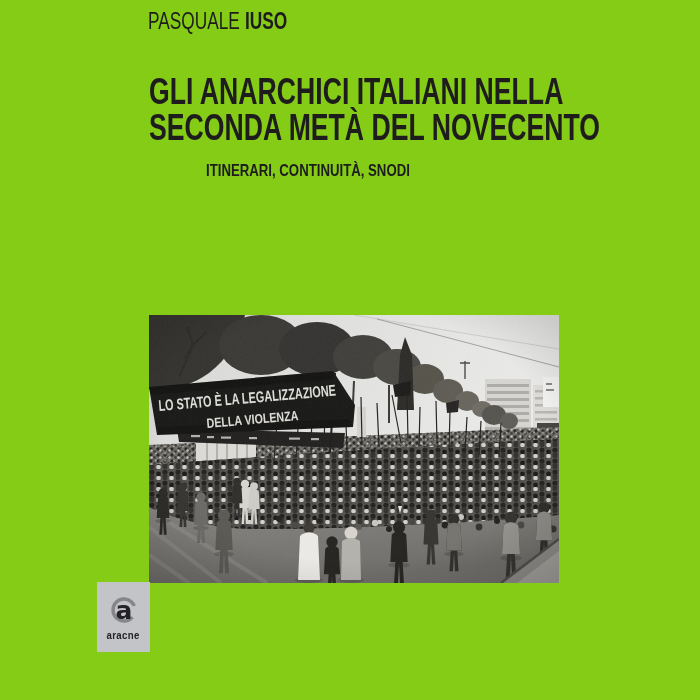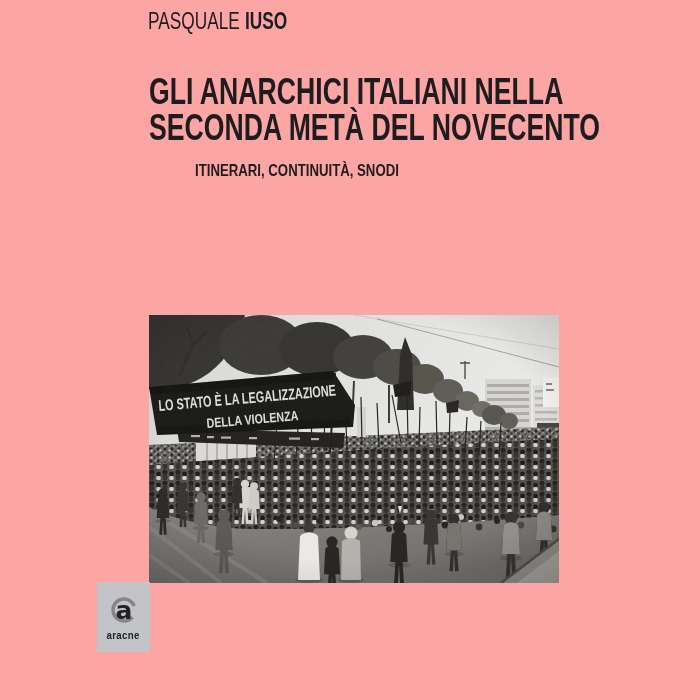--- a/index.html
+++ b/index.html
@@ -1,26 +1,26 @@
 <!DOCTYPE html>
 <html><head>
 <meta charset="utf-8">
 <style>
   html,body{margin:0;padding:0;background:#ffffff;}
   .cover{
-    position:relative;width:700px;height:700px;background:#fca5a5;
+    position:relative;width:700px;height:700px;background:#84cc16;
     font-family:"Liberation Sans",sans-serif;color:#1e1c1d;overflow:hidden;
   }
   .squeeze{display:inline-block;transform:scaleX(.72);transform-origin:0 50%;white-space:nowrap;}
   .author{position:absolute;left:148px;top:8px;font-size:24px;line-height:26px;}
   .author-first{font-weight:400;}
   .author-last{font-weight:700;margin-left:7px;}
   .title{position:absolute;left:149px;top:74px;margin:0;font-size:37px;font-weight:700;line-height:35.5px;}
   .title .tline{display:block;transform:scaleX(.72);transform-origin:0 0;white-space:nowrap;}
-  .subtitle{position:absolute;left:151px;top:161px;font-size:16.5px;font-weight:700;padding-left:44px;}
+  .subtitle{position:absolute;left:162px;top:161px;font-size:16.5px;font-weight:700;padding-left:44px;}
   .subtitle .squeeze{transform:scaleX(.80);}
   .photo{position:absolute;left:149px;top:315px;width:410px;height:268px;background:#e4e4e2;overflow:hidden;}
   .logo-box{
     position:absolute;left:97px;top:582px;width:53px;height:70px;background:#c3c4c8;
     display:flex;flex-direction:column;align-items:center;justify-content:center;gap:1px;
   }
   .logo-name{font-size:10.5px;font-weight:700;color:#232327;letter-spacing:.4px;transform:scaleX(.92);}
 </style>
 </head>
 <body>

